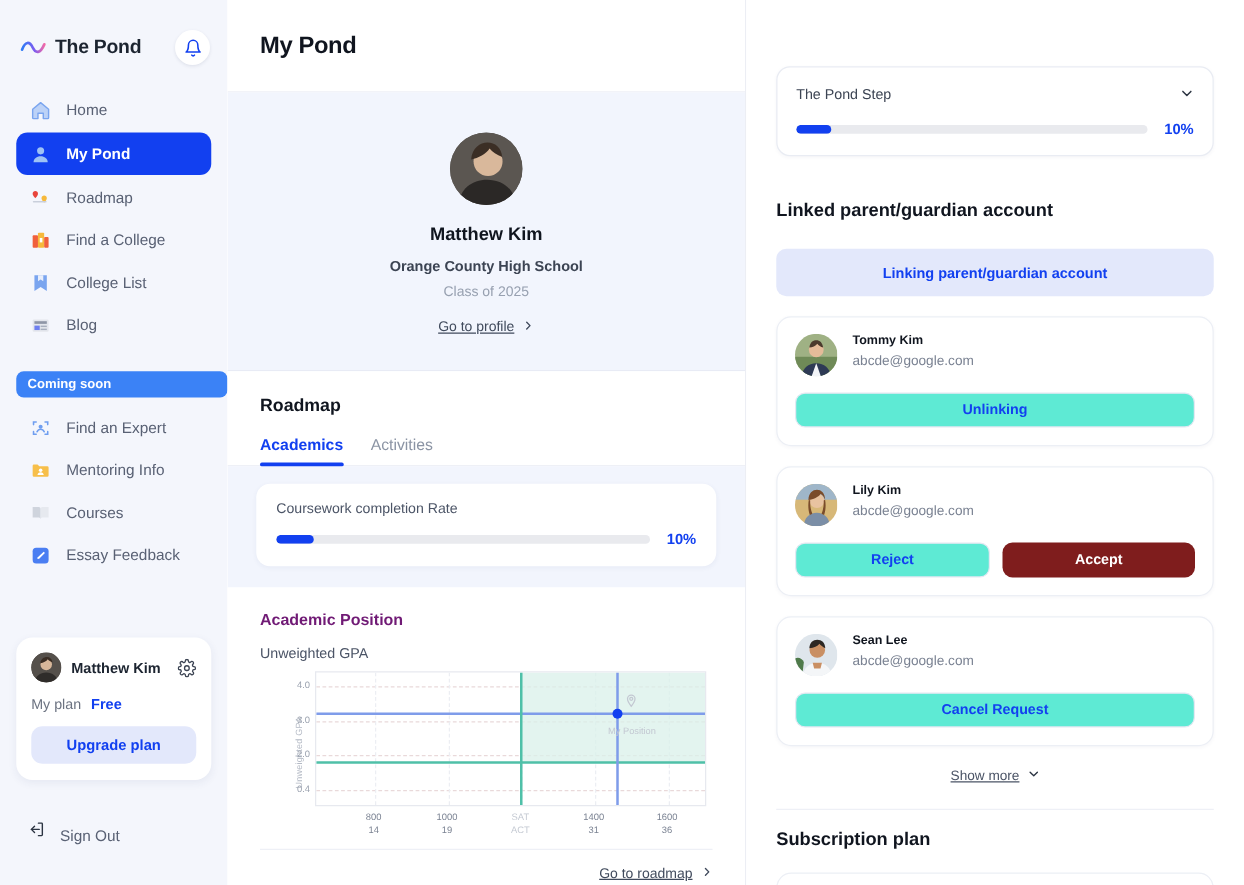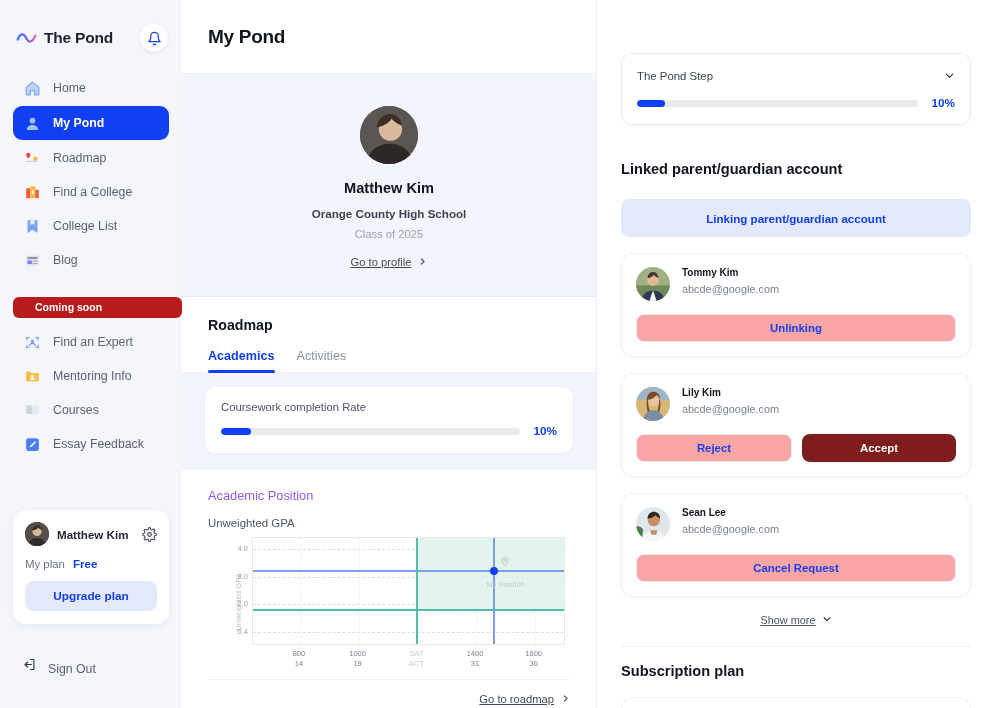--- a/index.html
+++ b/index.html
@@ -48,24 +48,24 @@
     margin-right: 11px;
     display: flex; align-items: center; justify-content: center;
   }
   .nav-label { font-size: 12.3px; color: #596174; }
   .nav-item.active { background: #1240f0; border-radius: 9px; height: 34px; }
   .nav-item.active .nav-label { color: #ffffff; font-weight: bold; }
 
   .coming-soon-badge {
     display: inline-block;
     margin: 20px 0 6px 13px;
-    background: #b91c1c;
+    background: #3b82f6;
     color: #fff;
     font-size: 10.5px; font-weight: bold;
-    padding: 4px 22px 5px; border-radius: 6px;
+    padding: 4px 9px 5px; border-radius: 6px;
   }
 
   .user-card {
     position: absolute; left: 13px; bottom: 84px;
     width: 156px;
     background: #fff; border-radius: 13px;
     padding: 12px 12px 13px;
     box-shadow: 0 2px 7px rgba(40,55,110,.07);
   }
   .uc-top { display: flex; align-items: center; }
@@ -144,21 +144,21 @@
     padding: 14px 16px 15px;
     box-shadow: 0 1px 4px rgba(40,55,110,.05);
   }
   .cw-label { font-size: 11.3px; color: #4b5466; }
   .bar-row { display: flex; align-items: center; gap: 13px; margin-top: 11px; }
   .bar-track { flex: 1; height: 7px; border-radius: 4px; background: #e9eaee; overflow: hidden; }
   .bar-fill { height: 100%; background: #1240f0; border-radius: 4px; }
   .bar-pct { font-size: 11.8px; font-weight: bold; color: #1240f0; }
 
   .acad-sec { padding: 18px 26px 0; background: #fff; }
-  .acad-title { font-size: 12.8px; font-weight: normal; color: #8b5cf6; }
+  .acad-title { font-size: 12.8px; font-weight: bold; color: #701a75; }
   .acad-sub { font-size: 11.4px; color: #4b5466; margin-top: 14px; }
 
   
   .chart-area { margin-top: 8px; position: relative; height: 130px; }
   .y-axis-title {
     position: absolute; left: 2px; top: 50%;
     transform: translateY(-50%) rotate(-90deg);
     transform-origin: center;
     font-size: 7.2px; color: #b4bac5; white-space: nowrap;
     letter-spacing: .2px;
@@ -229,21 +229,21 @@
   .pc-head { display: flex; align-items: flex-start; }
   .pc-avatar {
     width: 34px; height: 34px; border-radius: 50%;
     flex: 0 0 34px; margin-right: 12px; overflow: hidden;
   }
   .pc-name { font-size: 10px; font-weight: bold; color: #10151f; }
   .pc-email { font-size: 10.9px; color: #7a8292; margin-top: 5px; }
   .pc-actions { display: flex; gap: 10px; margin-top: 13px; }
   .btn-outline {
     flex: 1; height: 28px; border: 1px solid #e4e8f2; border-radius: 8px;
-    background: #fca5a5;
+    background: #5eead4;
     display: flex; align-items: center; justify-content: center;
     font-size: 11.4px; font-weight: bold; color: #1240f0;
   }
   .btn-primary {
     flex: 1; height: 28px; border-radius: 8px; background: #7f1d1d;
     display: flex; align-items: center; justify-content: center;
     font-size: 11.4px; font-weight: bold; color: #fff;
   }
   .show-more {
     margin-top: 17px; display: flex; align-items: center; justify-content: center; gap: 6px;

